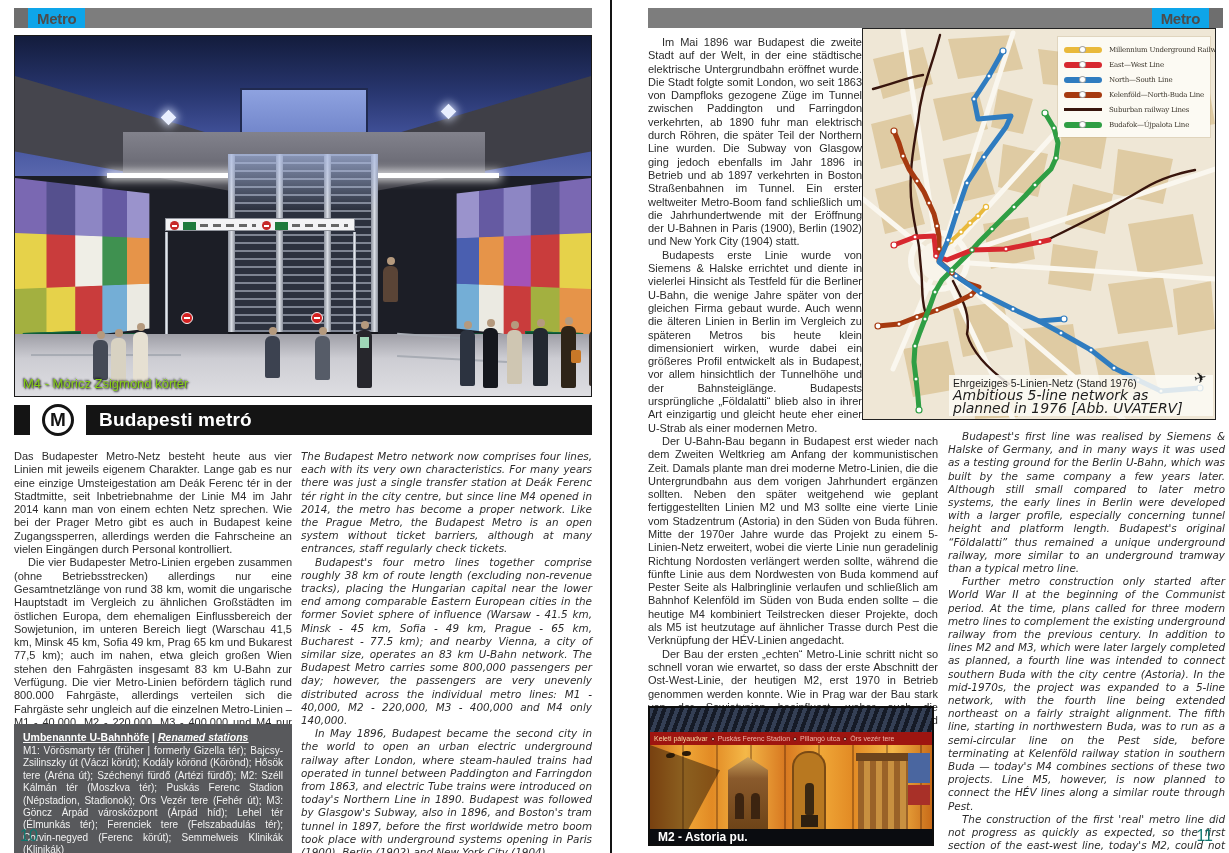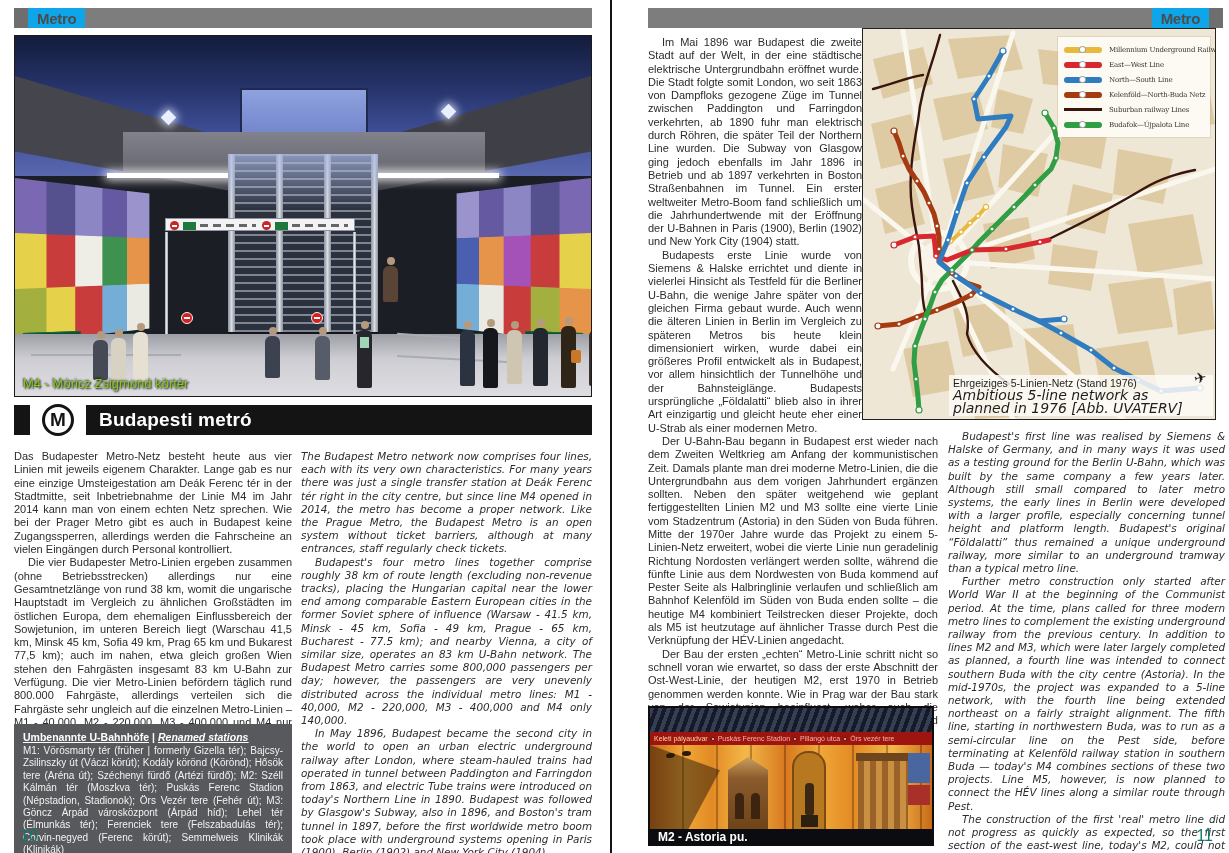--- a/index.html
+++ b/index.html
@@ -442,21 +442,21 @@
         <div class="leg-row">
           <div class="leg-swatch" style="background:#2F7CC0;">
               <span class="ldot"></span>
             </div>
           <div class="leg-label">North—South Line</div>
         </div>
         <div class="leg-row">
           <div class="leg-swatch" style="background:#A63A10;">
               <span class="ldot"></span>
             </div>
-          <div class="leg-label">Kelenföld—North-Buda Netz</div>
+          <div class="leg-label">Kelenföld—North-Buda Line</div>
         </div>
         <div class="leg-row">
           <div class="leg-swatch thin" style="background:#38150D;"></div>
           <div class="leg-label">Suburban railway Lines</div>
         </div>
         <div class="leg-row">
           <div class="leg-swatch" style="background:#2F9E44;">
               <span class="ldot"></span>
             </div>
           <div class="leg-label">Budafok—Újpalota Line</div>

